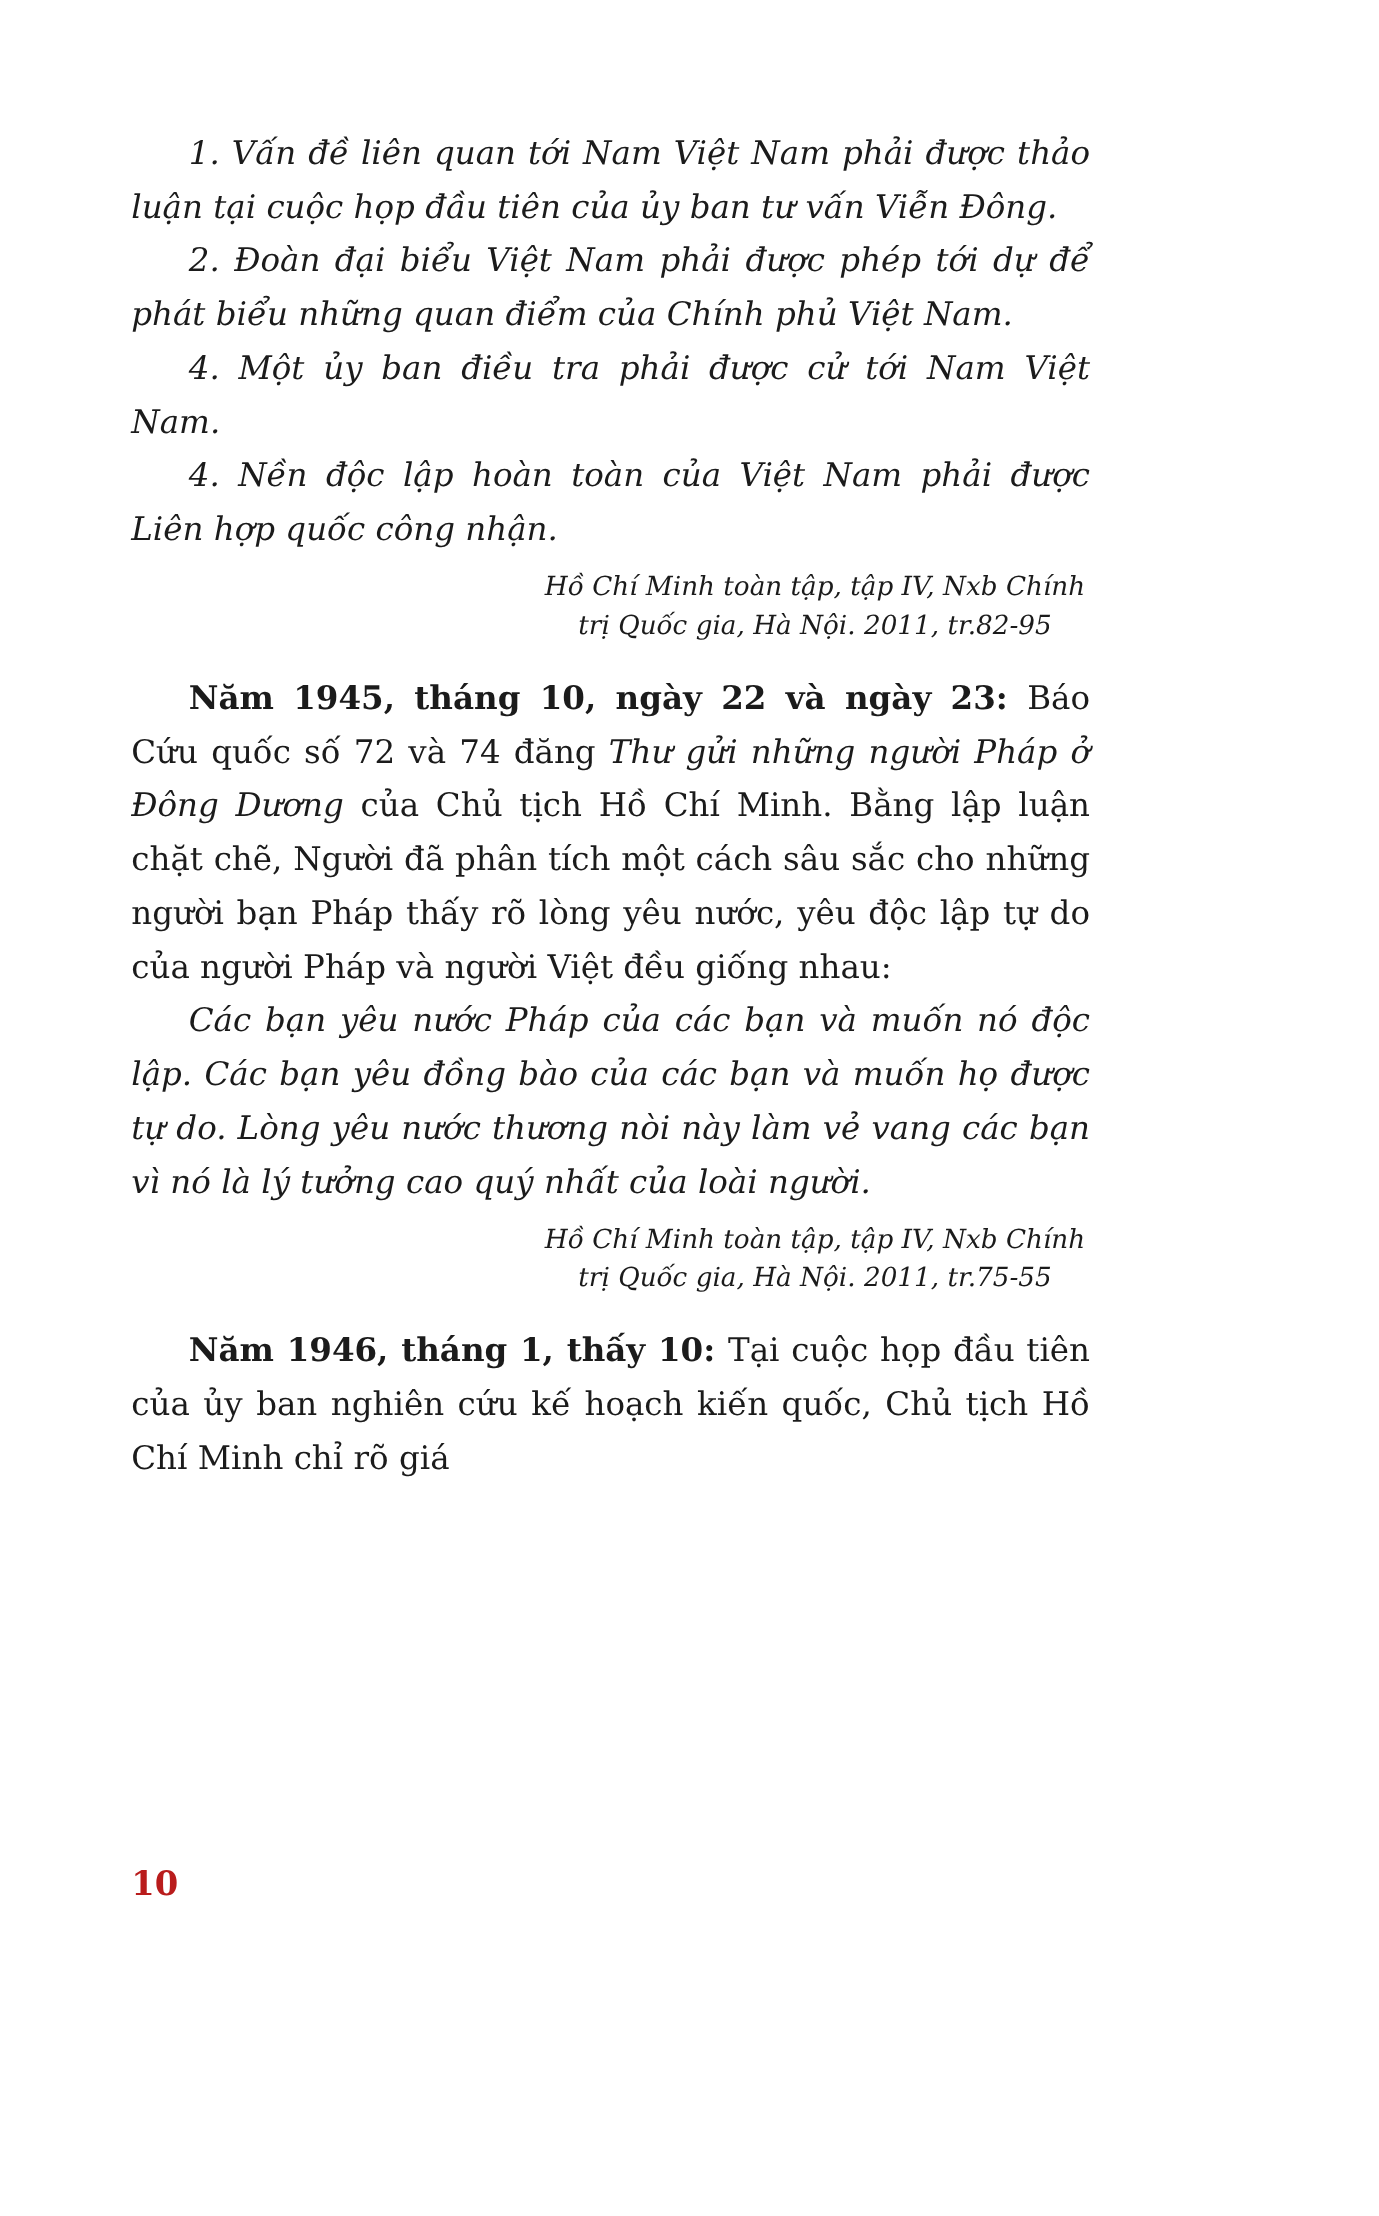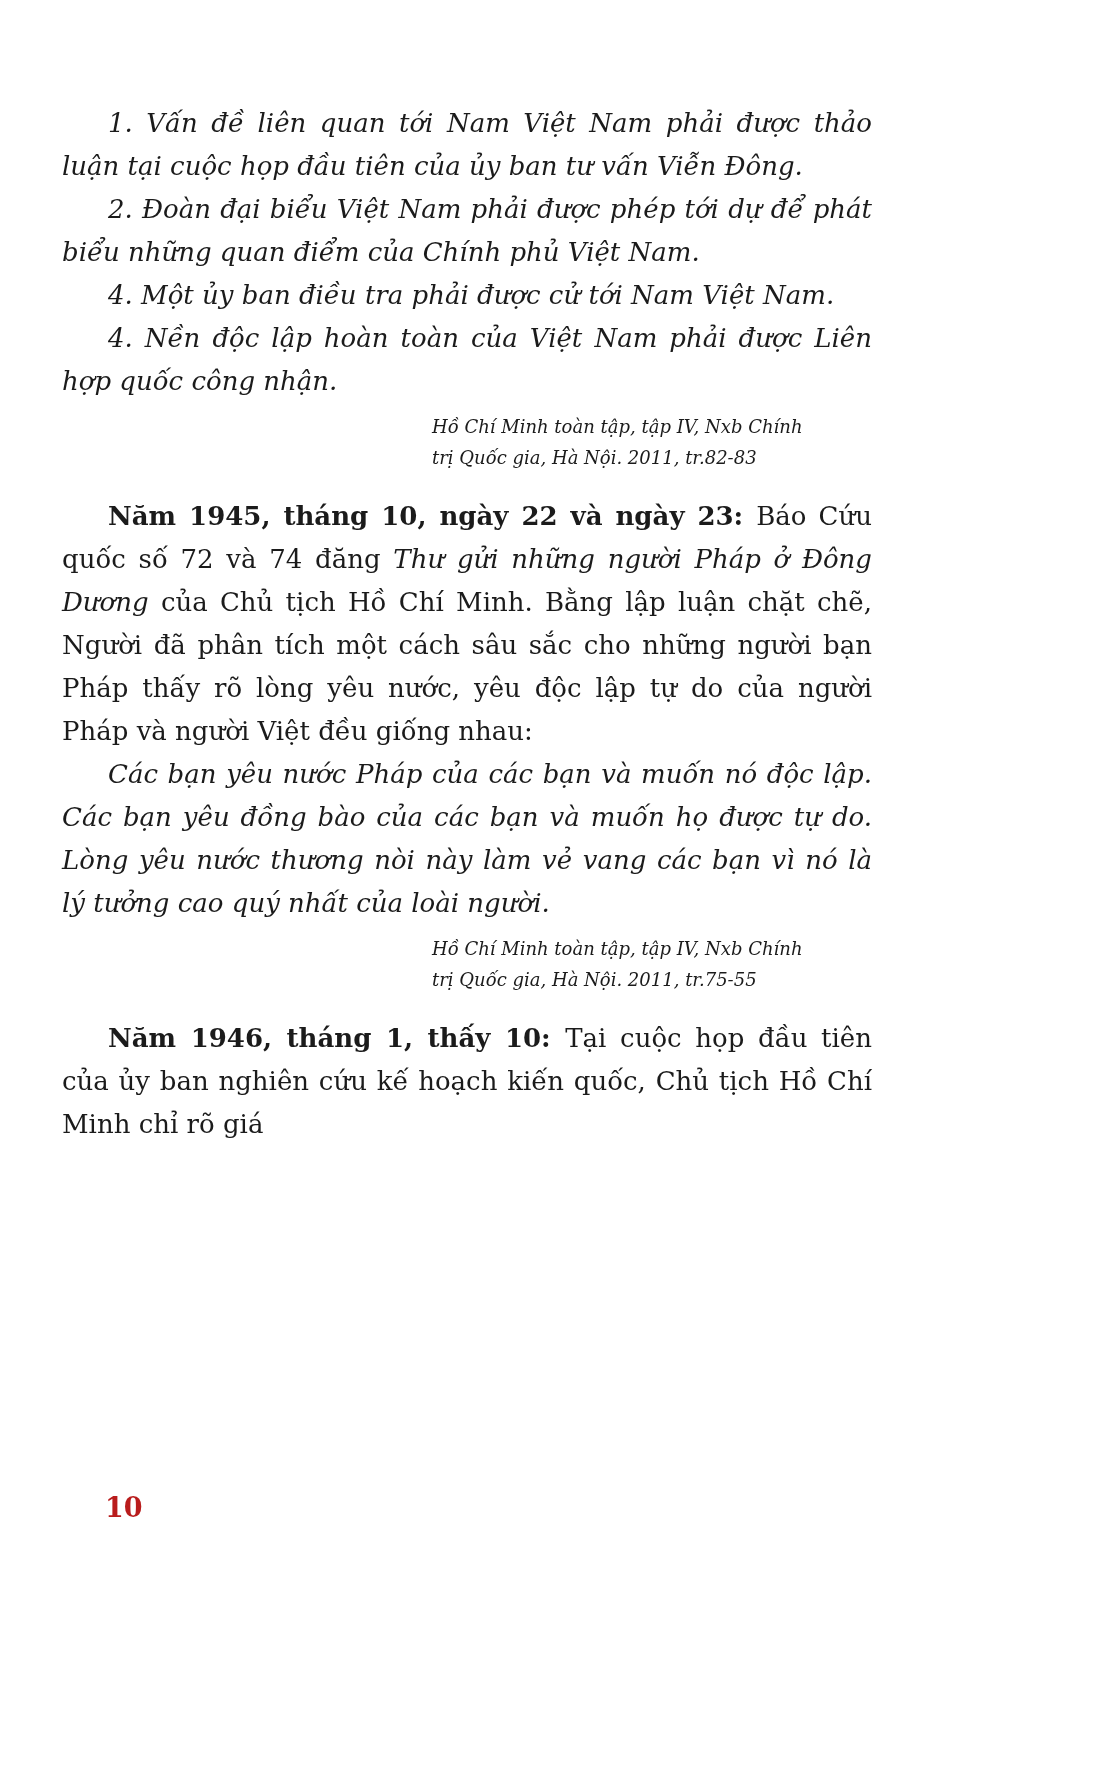--- a/index.html
+++ b/index.html
@@ -7,38 +7,39 @@
   body {
     width: 1103px;
     height: 1773px;
     background: #ffffff;
     color: #1b1b1b;
     font-family: "DejaVu Serif", "Liberation Serif", serif;
     position: relative;
     overflow: hidden;
   }
   .page-content {
-    padding: 102px 231px 0 62px;
+    padding: 102px 231px 0 105px;
   }
   p.body-text {
     margin: 0;
     font-size: 26px;
     line-height: 43px;
     text-align: justify;
   }
   .indent { text-indent: 46px; }
   .italic { font-style: italic; }
   .lead-bold { font-weight: 700; font-style: normal; }
   .work-title { font-style: italic; }
   .citation {
     width: 440px;
     margin: 8px 0 22px auto;
     font-style: italic;
-    font-size: 18px;
+    font-size: 21px;
     line-height: 31px;
+    text-align: center;
   }
   .citation .cit-line { display: block; }
   .entry { margin-top: 16px; }
   .page-number {
     position: absolute;
     left: 105px;
     top: 1492px;
     font-size: 27px;
     font-weight: 700;
     color: #b91c1c;
@@ -49,21 +50,21 @@
 
 <div class="page-content">
 
   <p class="body-text italic indent">1. Vấn đề liên quan tới Nam Việt Nam phải được thảo luận tại cuộc họp đầu tiên của ủy ban tư vấn Viễn Đông.</p>
   <p class="body-text italic indent">2. Đoàn đại biểu Việt Nam phải được phép tới dự để phát biểu những quan điểm của Chính phủ Việt Nam.</p>
   <p class="body-text italic indent">4. Một ủy ban điều tra phải được cử tới Nam Việt Nam.</p>
   <p class="body-text italic indent">4. Nền độc lập hoàn toàn của Việt Nam phải được Liên hợp quốc công nhận.</p>
 
   <div class="citation">
     <span class="cit-line">Hồ Chí Minh toàn tập, tập IV, Nxb Chính</span>
-    <span class="cit-line">trị Quốc gia, Hà Nội. 2011, tr.82-83</span>
+    <span class="cit-line">trị Quốc gia, Hà Nội. 2011, tr.82-95</span>
   </div>
 
   <p class="body-text indent entry"><span class="lead-bold">Năm 1945, tháng 10, ngày 22 và ngày 23: </span><span>Báo Cứu quốc số 72 và 74 đăng </span><span class="work-title">Thư gửi những người Pháp ở Đông Dương</span><span> của Chủ tịch Hồ Chí Minh. Bằng lập luận chặt chẽ, Người đã phân tích một cách sâu sắc cho những người bạn Pháp thấy rõ lòng yêu nước, yêu độc lập tự do của người Pháp và người Việt đều giống nhau:</span></p>
 
   <p class="body-text italic indent">Các bạn yêu nước Pháp của các bạn và muốn nó độc lập. Các bạn yêu đồng bào của các bạn và muốn họ được tự do. Lòng yêu nước thương nòi này làm vẻ vang các bạn vì nó là lý tưởng cao quý nhất của loài người.</p>
 
   <div class="citation">
     <span class="cit-line">Hồ Chí Minh toàn tập, tập IV, Nxb Chính</span>
     <span class="cit-line">trị Quốc gia, Hà Nội. 2011, tr.75-55</span>
   </div>

